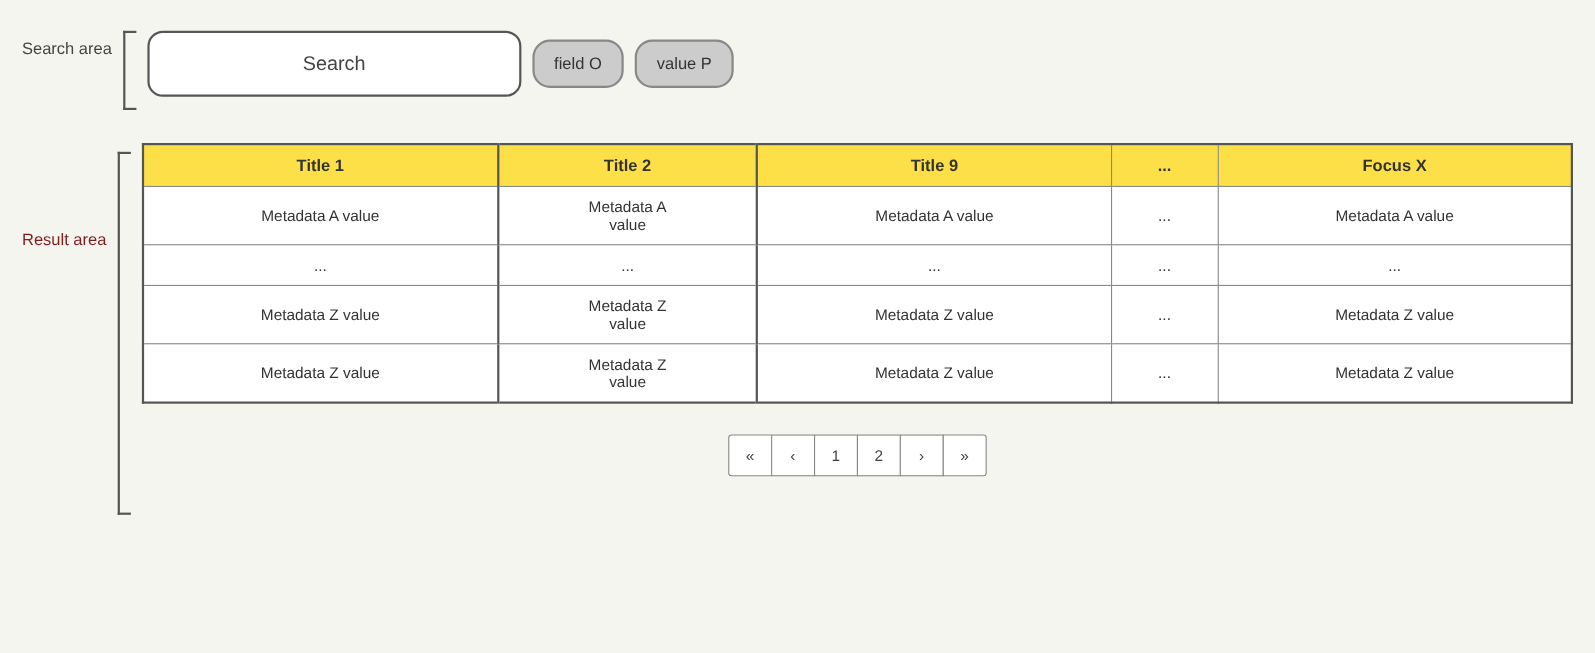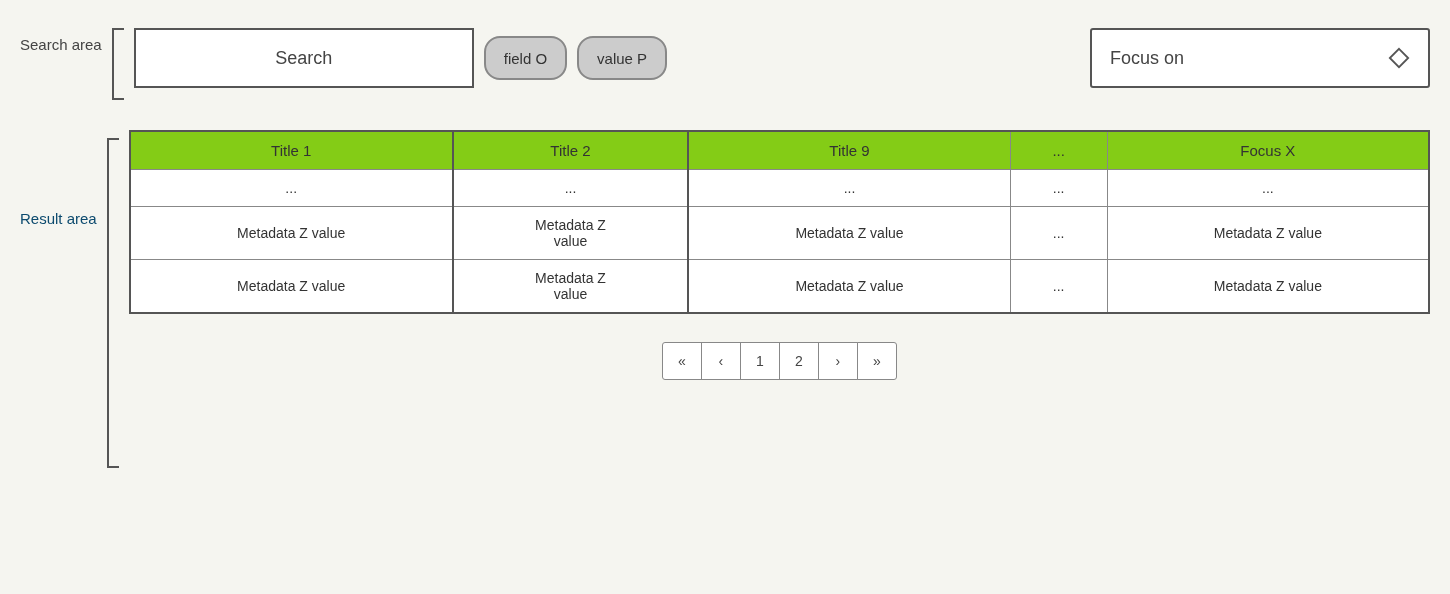--- a/index.html
+++ b/index.html
@@ -50,21 +50,21 @@
     .search-controls {
       display: flex;
       align-items: center;
       gap: 10px;
       flex: 1;
       padding-top: 8px;
     }
 
     .search-input-box {
       border: 2px solid #555;
-      border-radius: 0;
+      border-radius: 14px;
       background: #fff;
       width: 340px;
       height: 60px;
       display: flex;
       align-items: center;
       justify-content: center;
       font-size: 18px;
       color: #444;
       cursor: text;
     }
@@ -105,21 +105,21 @@
     }
 
     
     .result-area-wrapper {
       display: flex;
       align-items: flex-start;
     }
 
     .result-area-label {
       font-size: 15px;
-      color: #0c4a6e;
+      color: #7f1d1d;
       white-space: nowrap;
       margin-right: 10px;
       margin-top: 80px;
       font-family: 'Segoe UI', cursive, sans-serif;
     }
 
     .result-area-bracket {
       border-top: 2px solid #555;
       border-left: 2px solid #555;
       border-bottom: 2px solid #555;
@@ -145,22 +145,22 @@
     .data-table td {
       border: 1.5px solid #888;
       padding: 10px 14px;
       text-align: center;
       font-size: 14px;
       color: #333;
       font-family: 'Segoe UI', cursive, sans-serif;
     }
 
     .data-table th {
-      background: #84cc16;
-      font-weight: normal;
+      background: #fde047;
+      font-weight: bold;
       font-size: 15px;
     }
 
     .data-table .col-2 {
       border-left: 2.5px solid #555;
       border-right: 2.5px solid #555;
       margin-top: 20px;
     }
 
     
@@ -206,44 +206,46 @@
       <span>Search</span>
     </div>
 
     <div class="field-tag">
       <span>field O</span>
     </div>
     <div class="field-tag">
       <span>value P</span>
     </div>
 
-    <div class="focus-on-box sketch-border">
-      <span>Focus on</span>
-      <svg class="diamond-icon" viewBox="0 0 24 24">
-        <polygon points="12,2 22,12 12,22 2,12" fill="none" stroke="#555" stroke-width="2"></polygon>
-      </svg>
-    </div>
   </div>
 </div>
 
 <div class="result-area-wrapper">
   <span class="result-area-label">Result area</span>
   <div class="result-area-bracket"></div>
   <div class="result-content">
     <table class="data-table">
       <thead>
         <tr>
           <th>Title 1</th>
           <th class="col-2">Title 2</th>
           <th>Title 9</th>
           <th>...</th>
           <th>Focus X</th>
         </tr>
       </thead>
       <tbody id="table-body">
+      <tr>
+            <td style="white-space: pre-line;">Metadata A value</td>
+            <td class="col-2" style="white-space: pre-line;">Metadata A
+value</td>
+            <td style="white-space: pre-line;">Metadata A value</td>
+            <td style="white-space: pre-line;">...</td>
+            <td style="white-space: pre-line;">Metadata A value</td>
+          </tr>
           <tr>
             <td style="white-space: pre-line;">...</td>
             <td class="col-2" style="white-space: pre-line;">...</td>
             <td style="white-space: pre-line;">...</td>
             <td style="white-space: pre-line;">...</td>
             <td style="white-space: pre-line;">...</td>
           </tr>
           <tr>
             <td style="white-space: pre-line;">Metadata Z value</td>
             <td class="col-2" style="white-space: pre-line;">Metadata Z

